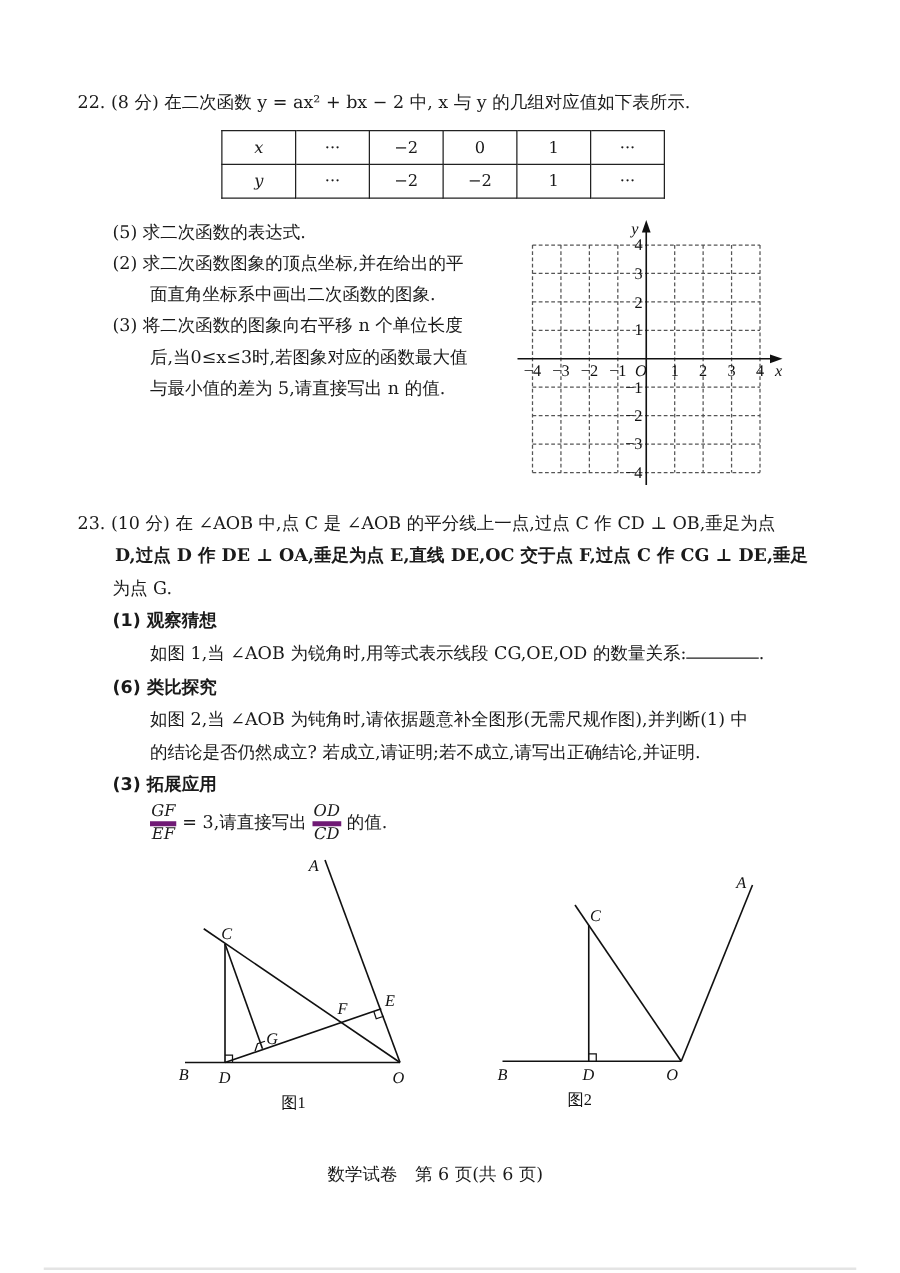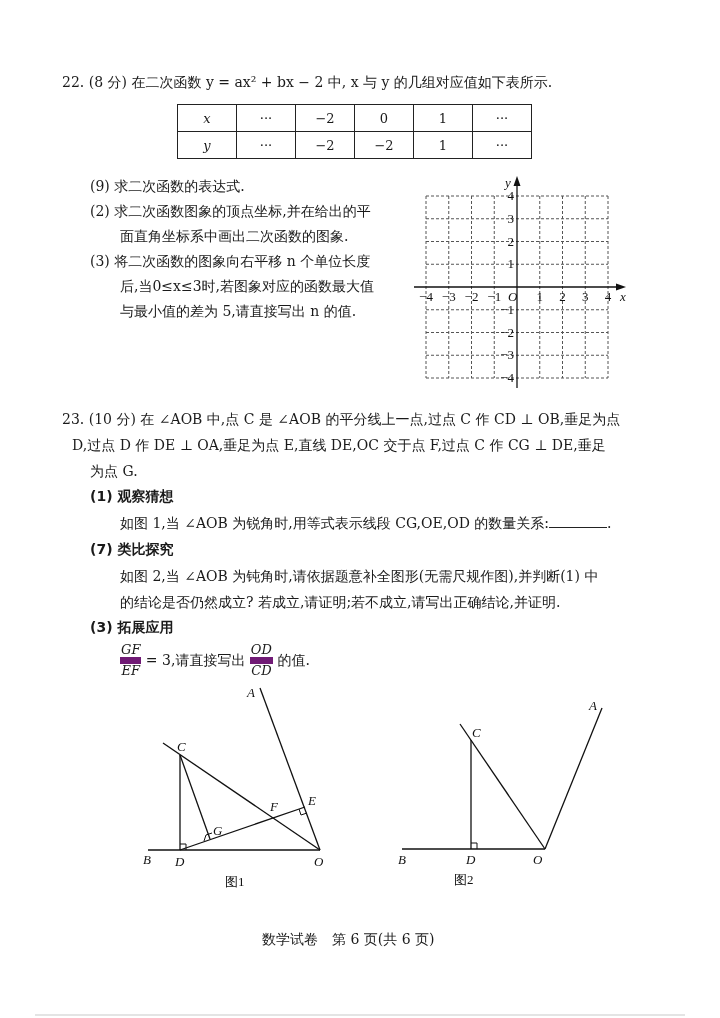--- a/index.html
+++ b/index.html
@@ -5,21 +5,21 @@
   html,body{margin:0;padding:0;}
   body{width:720px;height:1018px;background:#ffffff;position:relative;overflow:hidden;
        font-family:"DejaVu Serif","Liberation Serif",serif;color:#1a1a1a;}
   .abs{position:absolute;white-space:nowrap;}
   .txt{font-size:14px;line-height:18px;}
   .bold{font-weight:bold;font-family:"DejaVu Sans","Liberation Sans",sans-serif;font-size:14px;}
   table.vals{position:absolute;left:177px;top:104px;border-collapse:collapse;font-size:13px;}
   table.vals td{border:1.5px solid #222;width:58px;height:26px;text-align:center;padding:0;}
   table.vals td.var{font-style:italic;}
   .frac{display:inline-block;vertical-align:middle;text-align:center;font-style:italic;font-size:13px;line-height:14px;}
-  .frac .num{display:block;border-bottom:7px solid #701a75;padding:0 1px;}
+  .frac .num{display:block;border-bottom:4px solid #701a75;padding:0 1px;}
   .frac .den{display:block;padding:0 1px;}
   .blank{display:inline-block;width:58px;border-bottom:1px solid #222;height:12px;vertical-align:baseline;}
   svg text{font-family:"Liberation Serif","DejaVu Serif",serif;}
   .footer{font-size:14px;}
   .bottombar{position:absolute;left:35px;top:1014px;width:650px;height:2px;background:#e4e4e4;}
 </style>
 </head>
 <body>
 
 <div class="abs txt" style="left:62px;top:73px;">22. (8 分) 在二次函数 y = ax² + bx − 2 中, x 与 y 的几组对应值如下表所示.</div>
@@ -38,21 +38,21 @@
     <td class="var">y</td>
     <td>···</td>
     <td>−2</td>
     <td>−2</td>
     <td>1</td>
     <td>···</td>
   </tr>
 </tbody>
   </table>
 
-<div class="abs txt" style="left:90px;top:177px;">(9) 求二次函数的表达式.</div>
+<div class="abs txt" style="left:90px;top:177px;">(5) 求二次函数的表达式.</div>
 <div class="abs txt" style="left:90px;top:202px;">(2) 求二次函数图象的顶点坐标,并在给出的平</div>
 <div class="abs txt" style="left:120px;top:227px;">面直角坐标系中画出二次函数的图象.</div>
 <div class="abs txt" style="left:90px;top:252px;">(3) 将二次函数的图象向右平移 n 个单位长度</div>
 <div class="abs txt" style="left:120px;top:277px;">后,当0≤x≤3时,若图象对应的函数最大值</div>
 <div class="abs txt" style="left:120px;top:302px;text-align:right;">与最小值的差为 5,请直接写出 n 的值.</div>
 
 <svg class="abs" style="left:0;top:0;" width="720" height="400">
   <g stroke="#555" stroke-width="1" stroke-dasharray="3,2" fill="none">
     <line x1="426" y1="196" x2="608" y2="196"></line>
     <line x1="426" y1="218.75" x2="608" y2="218.75"></line>
@@ -96,29 +96,29 @@
     <text x="514" y="337">−2</text>
     <text x="514" y="359">−3</text>
     <text x="514" y="382">−4</text>
   </g>
   <text x="508" y="301" font-size="13" font-style="italic" fill="#111">O</text>
   <text x="620" y="301" font-size="13" font-style="italic" fill="#111">x</text>
   <text x="505" y="187" font-size="13" font-style="italic" fill="#111">y</text>
 </svg>
 
 <div class="abs txt" style="left:62px;top:410px;">23. (10 分) 在 ∠AOB 中,点 C 是 ∠AOB 的平分线上一点,过点 C 作 CD ⊥ OB,垂足为点</div>
-<div class="abs txt" style="left:72px;top:436px;">D,过点 D 作 DE ⊥ OA,垂足为点 E,直线 DE,OC 交于点 F,过点 C 作 CG ⊥ DE,垂足</div>
+<div class="abs txt" style="left:92px;top:436px;font-weight:bold;">D,过点 D 作 DE ⊥ OA,垂足为点 E,直线 DE,OC 交于点 F,过点 C 作 CG ⊥ DE,垂足</div>
 <div class="abs txt" style="left:90px;top:462px;">为点 G.</div>
 
 <div class="abs bold" style="left:90px;top:488px;">(1) 观察猜想</div>
 <div class="abs txt" style="left:120px;top:514px;">
   <span>如图 1,当 ∠AOB 为锐角时,用等式表示线段 CG,OE,OD 的数量关系:</span><span class="blank"></span><span>.</span>
 </div>
 
-<div class="abs bold" style="left:90px;top:541px;">(7) 类比探究</div>
+<div class="abs bold" style="left:90px;top:541px;">(6) 类比探究</div>
 <div class="abs txt" style="left:120px;top:567px;">如图 2,当 ∠AOB 为钝角时,请依据题意补全图形(无需尺规作图),并判断(1) 中</div>
 <div class="abs txt" style="left:120px;top:593px;">的结论是否仍然成立? 若成立,请证明;若不成立,请写出正确结论,并证明.</div>
 
 <div class="abs bold" style="left:90px;top:619px;">(3) 拓展应用</div>
 <div class="abs txt" style="left:120px;top:643px;">
   <span class="frac"><span class="num">GF</span><span class="den">EF</span></span>
   <span>= 3,请直接写出</span>
   <span class="frac"><span class="num">OD</span><span class="den">CD</span></span>
   <span>的值.</span>
 </div>

